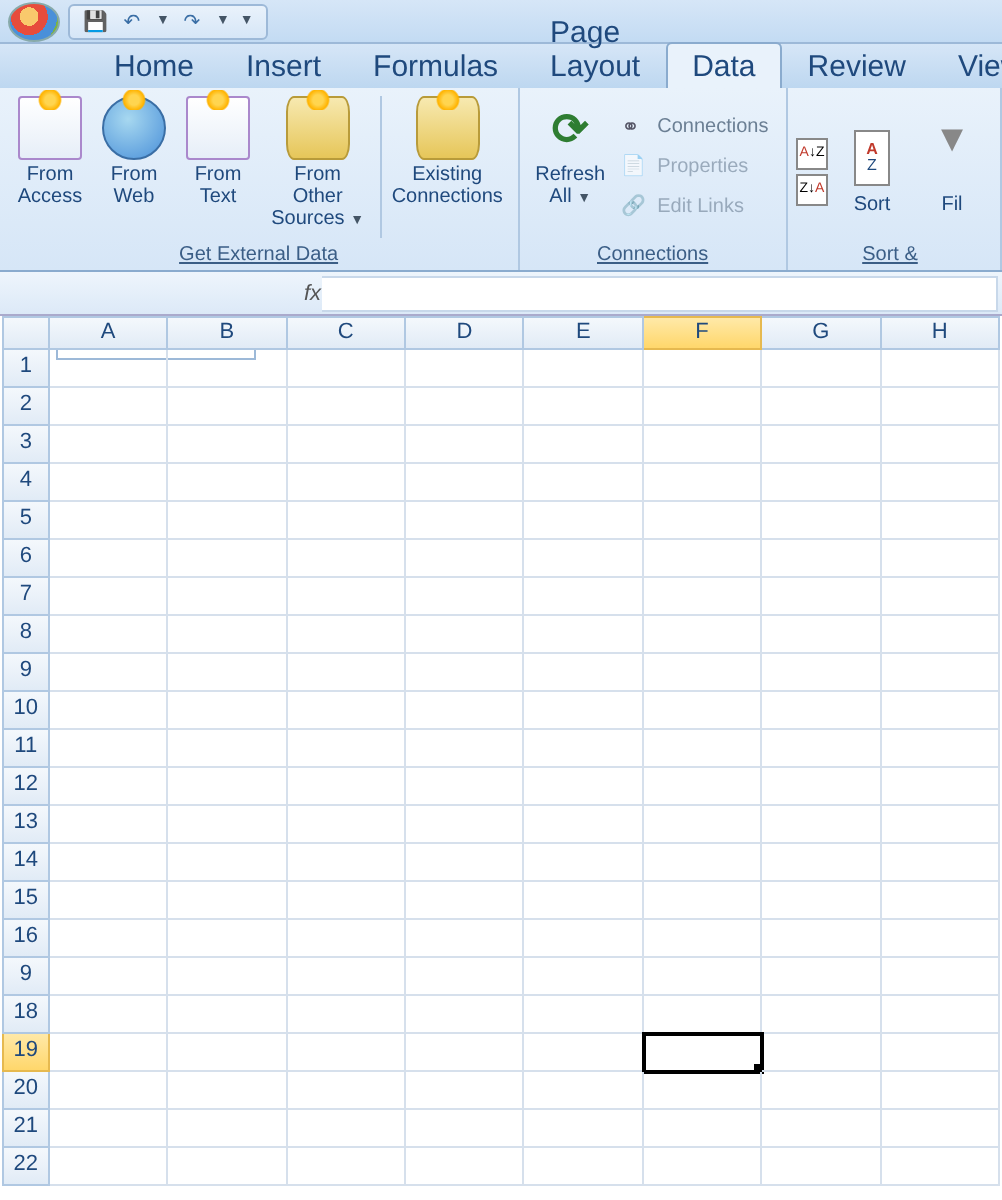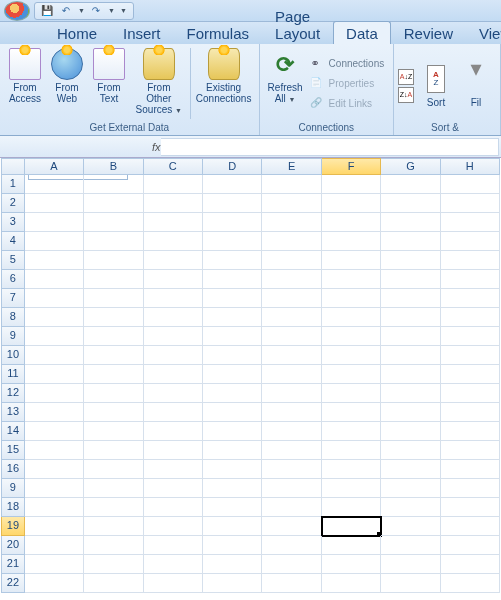--- a/index.html
+++ b/index.html
@@ -11,21 +11,21 @@
 .qat-icon { width: 14px; height: 14px; display: flex; align-items: center; justify-content: center; font-size: 10px; color: #3a6ea5; }
 .qat-dd { font-size: 7px; color: #456; margin-left: 1px; }
 
 .tabs { height: 22px; background: linear-gradient(#d6e6f7, #bdd7f0); display: flex; align-items: flex-end; padding-left: 44px; }
 .tab { padding: 3px 12px 2px; font-size: 15px; color: #1f497d; cursor: pointer; border: 1px solid transparent; border-bottom: none; }
 .tab.active { background: #e9f2fb; border-color: #8aabce; border-radius: 3px 3px 0 0; }
 
 .ribbon { height: 92px; background: linear-gradient(#e9f2fb, #d6e6f7); border-bottom: 1px solid #8aabce; display: flex; }
 .group { border-right: 1px solid #b0c8e2; display: flex; flex-direction: column; padding: 2px 4px 0; }
 .group-row { display: flex; flex: 1; }
-.group-label { text-align: center; font-size: 10px; color: #3b5e86; padding: 1px 0 2px; }
+.group-label { text-align: center; font-size: 10px; color: #3b5e86; padding: 1px 0 2px; text-decoration: underline; }
 .rbtn { display: flex; flex-direction: column; align-items: center; justify-content: flex-start; padding: 2px 4px; font-size: 10px; color: #1f497d; text-align: center; line-height: 11px; min-width: 42px; cursor: pointer; }
 .rbtn .ic { width: 32px; height: 32px; margin-bottom: 2px; position: relative; }
 .rbtn .dd { font-size: 7px; color: #456; }
 .rbtn-sm { display: flex; align-items: center; font-size: 10px; color: #6b7f94; padding: 1px 2px; gap: 4px; cursor: pointer; }
 .rbtn-sm .ic-s { width: 14px; height: 14px; }
 
 .ic-doc { background: linear-gradient(#fff, #e6eef8); border: 1px solid #a8c; border-radius: 2px; }
 .ic-doc::before { content: ""; position: absolute; top: -4px; left: 8px; width: 14px; height: 10px; background: radial-gradient(circle, #ffd54f 30%, #ffb300 60%, transparent 70%); }
 .ic-globe { background: radial-gradient(circle at 40% 35%, #a7d8f0, #4a90d9); border-radius: 50%; border: 1px solid #3a6ea5; }
 .ic-globe::before { content: ""; position: absolute; top: -4px; left: 8px; width: 14px; height: 10px; background: radial-gradient(circle, #ffd54f 30%, #ffb300 60%, transparent 70%); }

